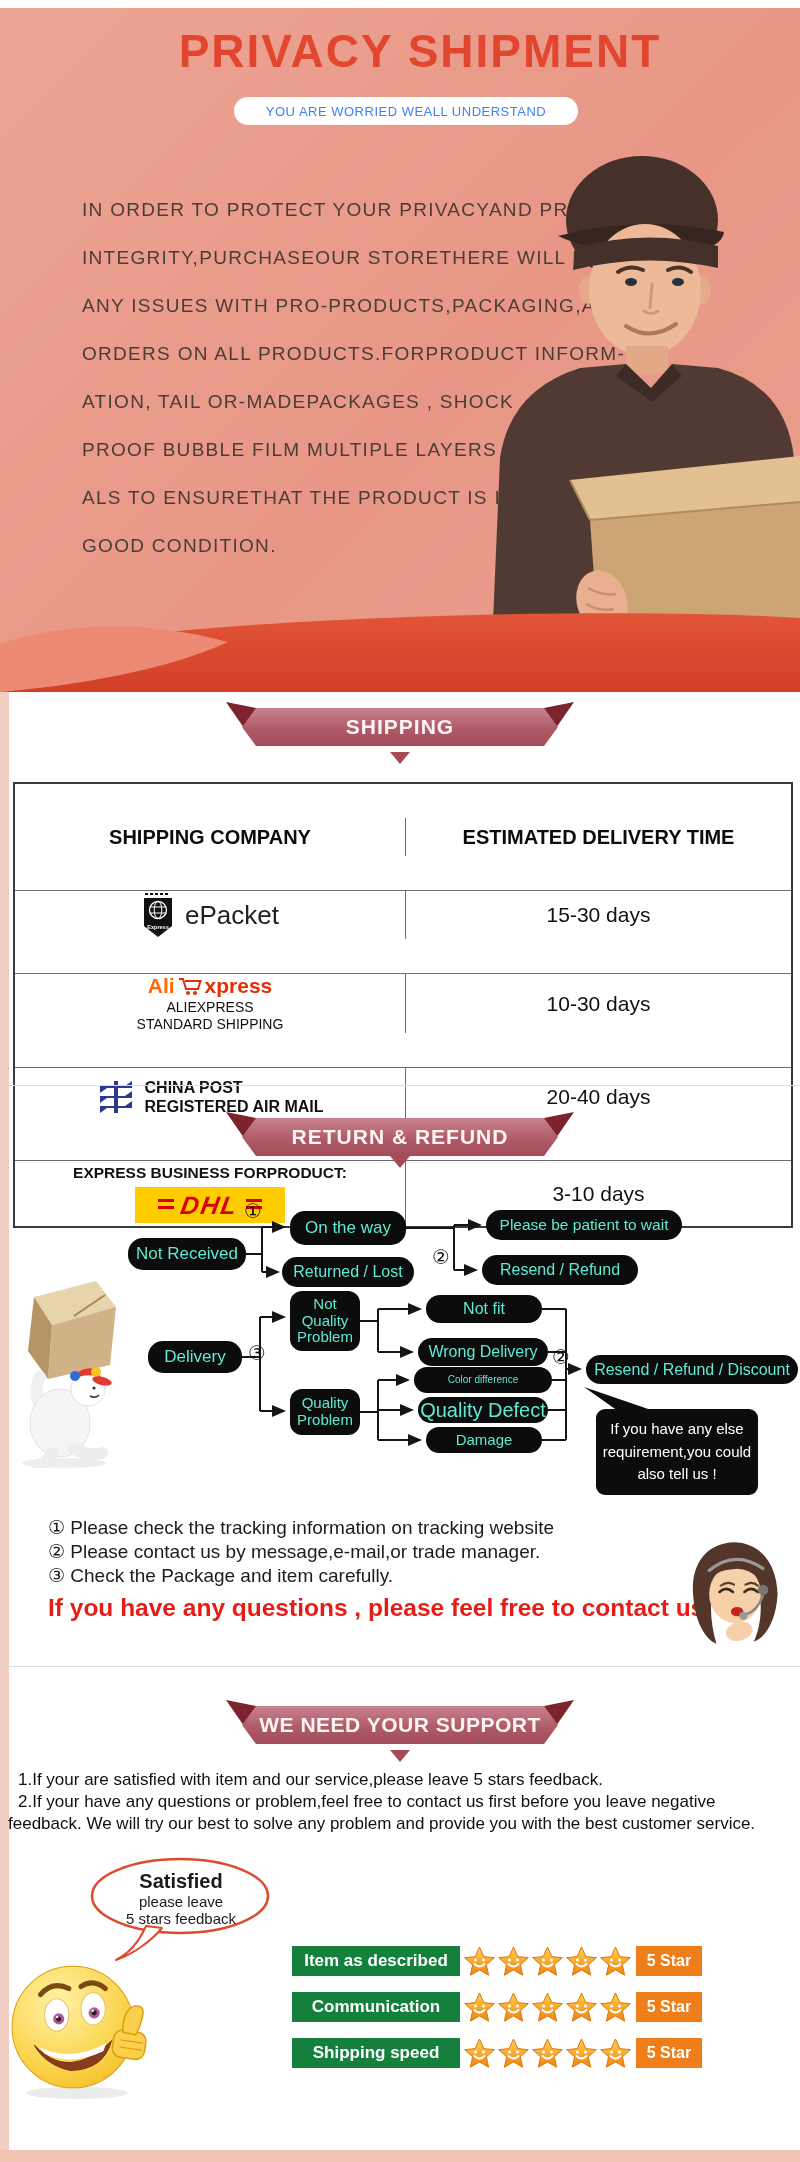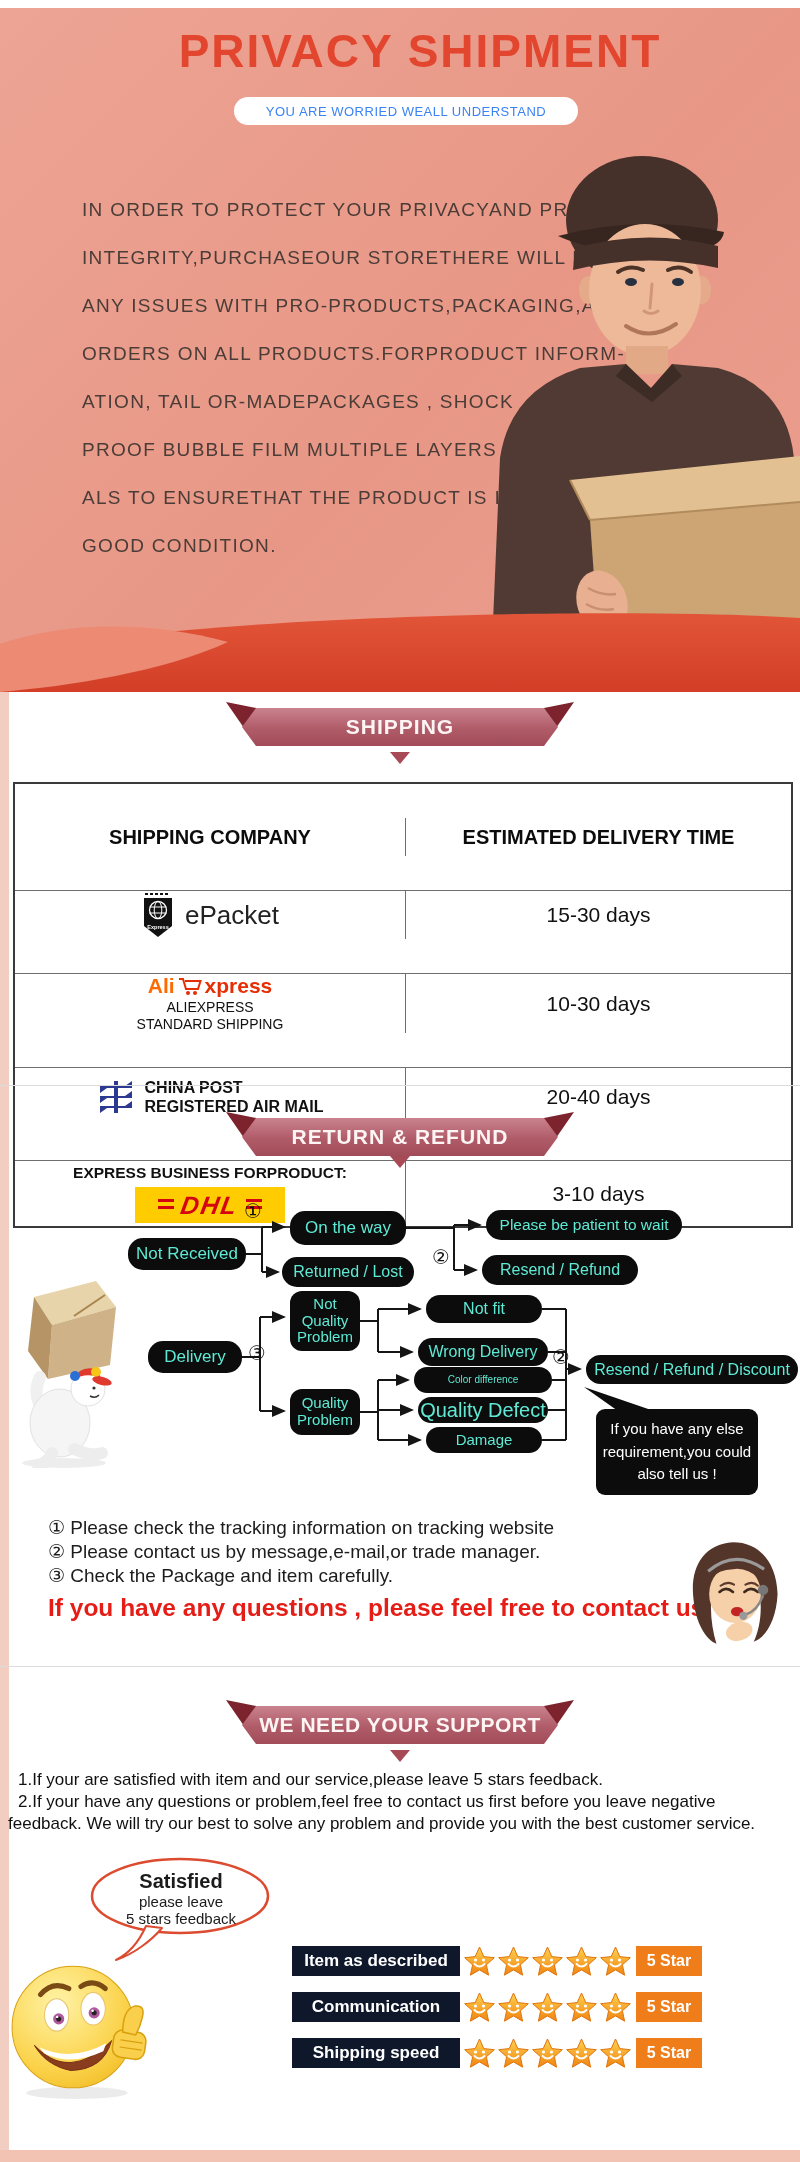--- a/index.html
+++ b/index.html
@@ -60,21 +60,21 @@
   
   .note{position:absolute;left:48px;width:700px;height:24px;font-size:19px;color:#1c1c1c;white-space:nowrap;}
   .contact{position:absolute;left:48px;top:1594px;width:660px;font-size:24.5px;font-weight:700;color:#e51d16;white-space:nowrap;}
   .girl-svg{position:absolute;left:676px;top:1536px;width:114px;height:114px;}
   
   .sup-line{position:absolute;left:8px;width:788px;height:22px;font-size:17px;color:#101010;white-space:nowrap;}
   .sup-line.ind{padding-left:10px;}
   .bubble-svg{position:absolute;left:88px;top:1856px;width:184px;height:108px;}
   .bubble-svg text{font-family:"Liberation Sans","DejaVu Sans",sans-serif;fill:#1b1b1b;}
   .smiley-svg{position:absolute;left:6px;top:1948px;width:152px;height:152px;}
-  .rlabel{position:absolute;background:#0f172a;color:#fff;font-weight:700;font-size:17px;
+  .rlabel{position:absolute;background:#15803d;color:#fff;font-weight:700;font-size:17px;
           display:flex;align-items:center;justify-content:center;}
   .stars-row{position:absolute;display:flex;gap:3px;align-items:center;height:30px;}
   .rscore{position:absolute;background:#ee7d1a;color:#fff;font-weight:700;font-size:16px;
           display:flex;align-items:center;justify-content:center;}
 </style>
 </head>
 <body>
 
 <svg width="0" height="0" style="position:absolute" aria-hidden="true">
   <defs>

